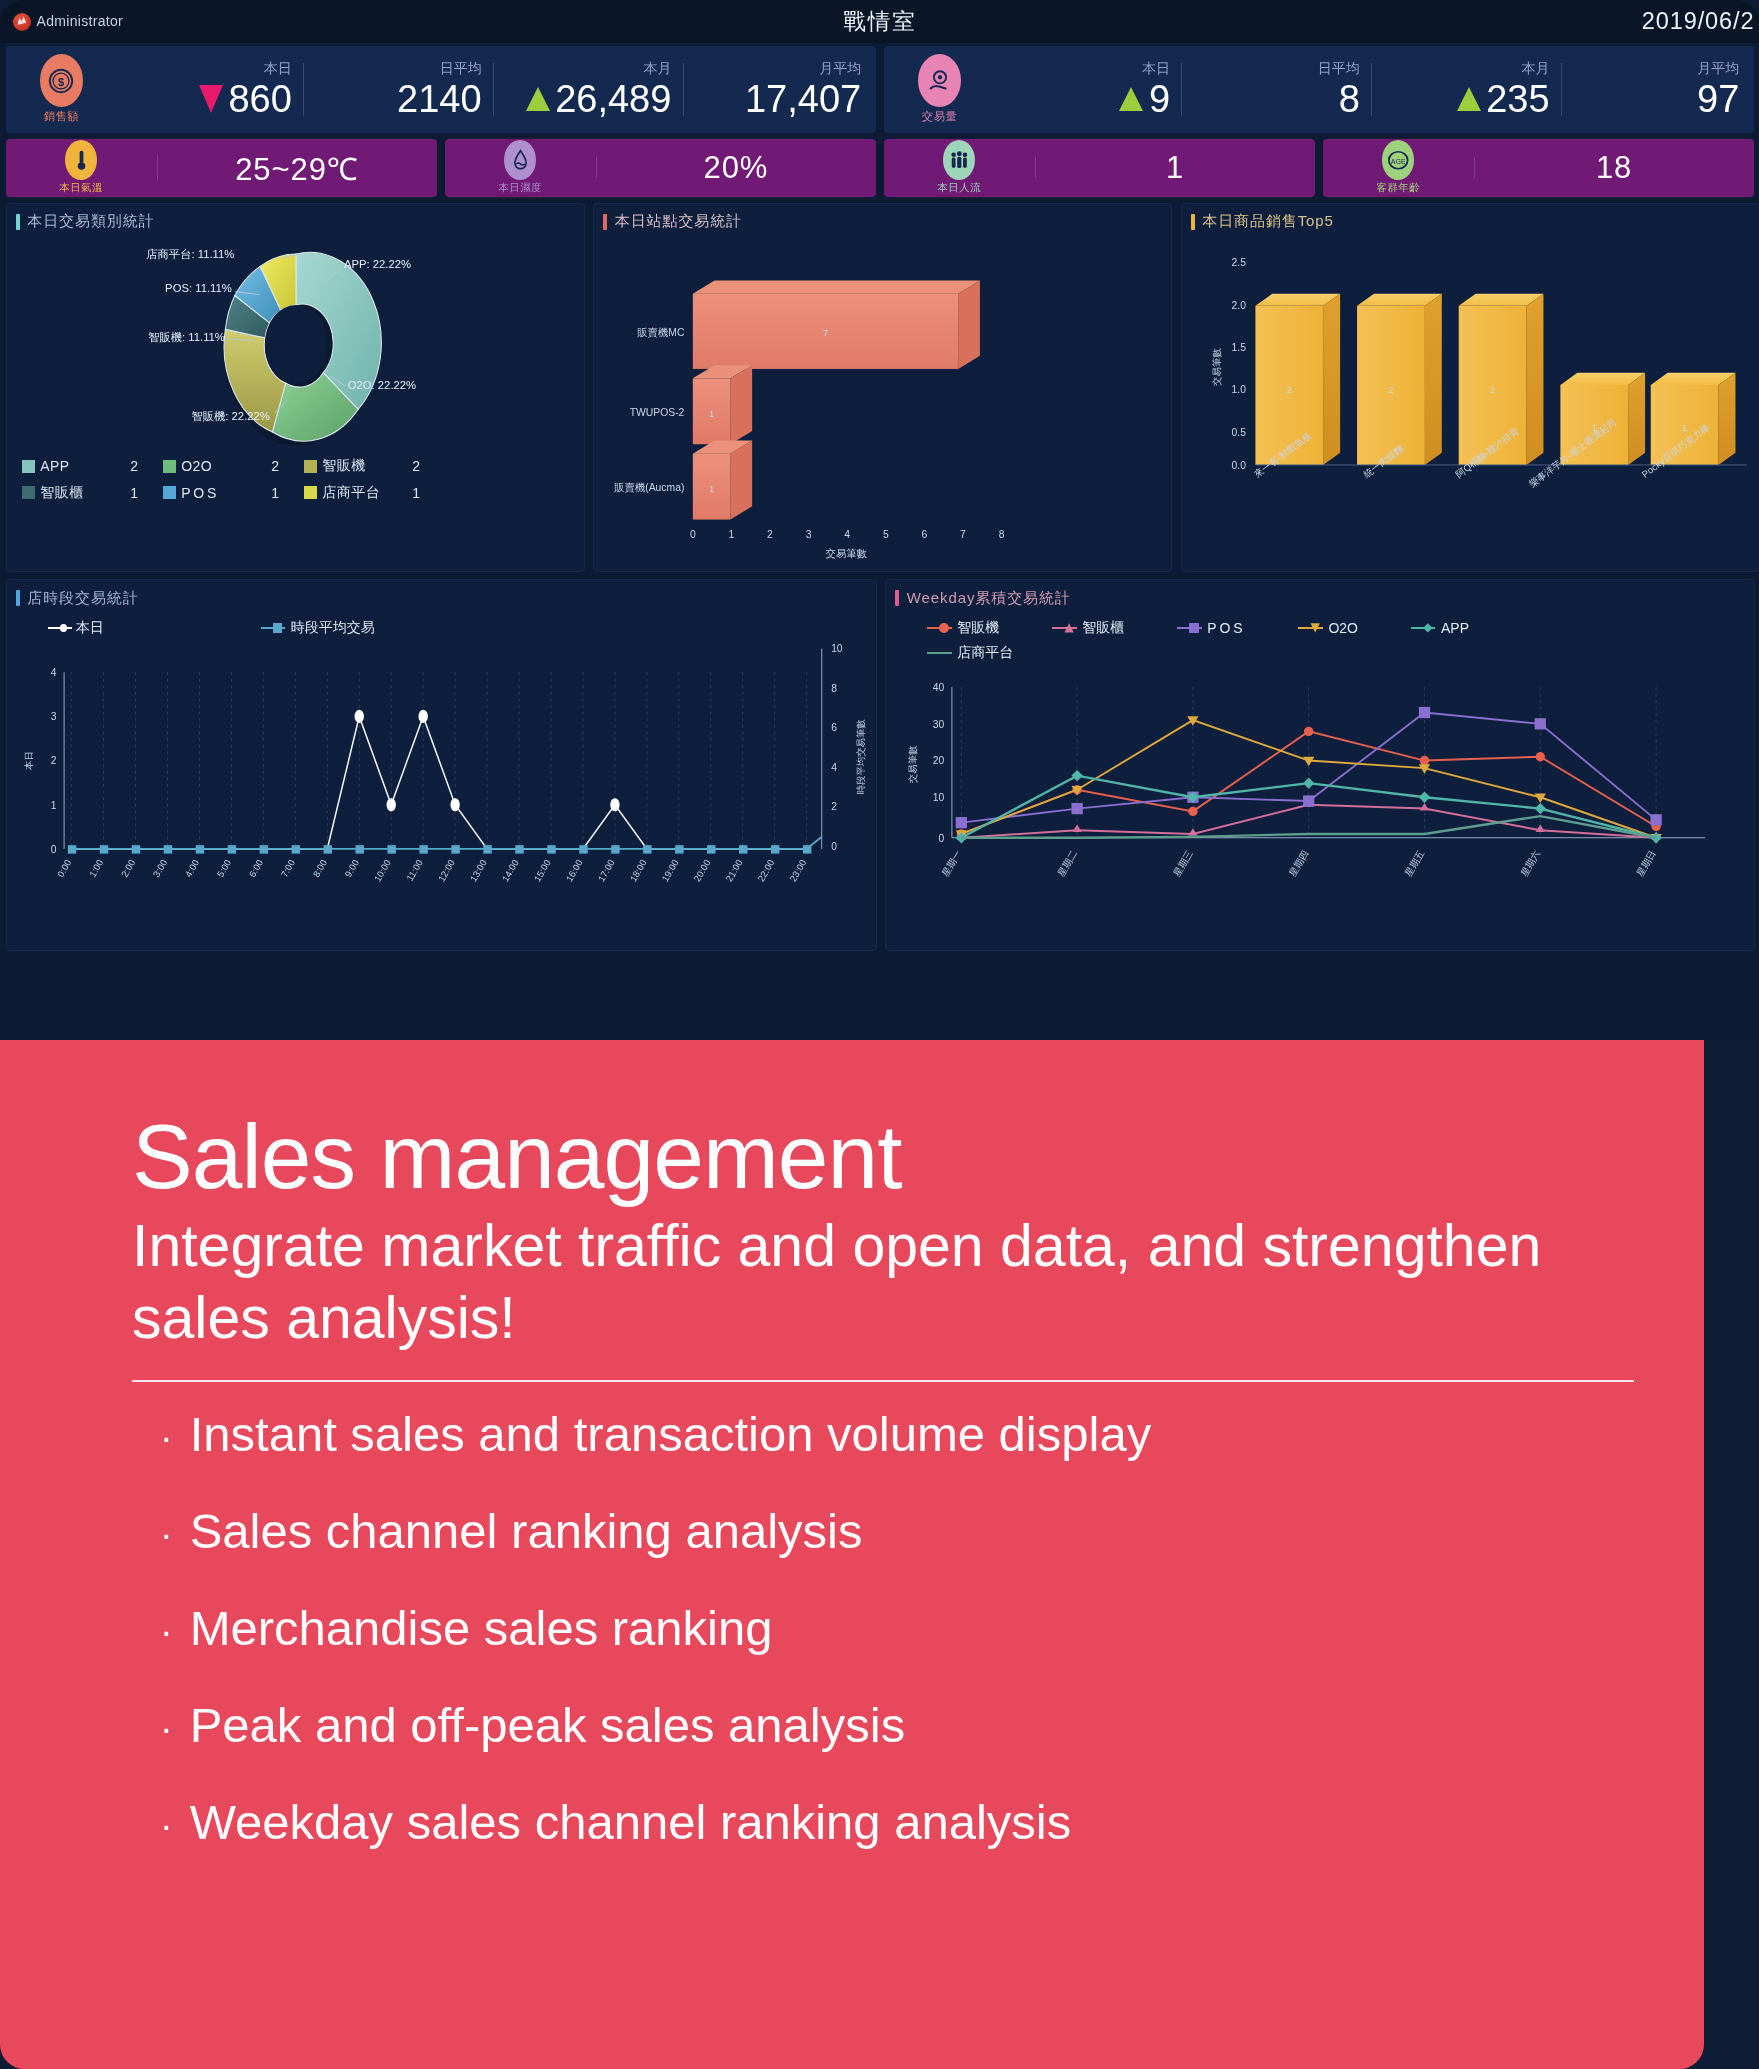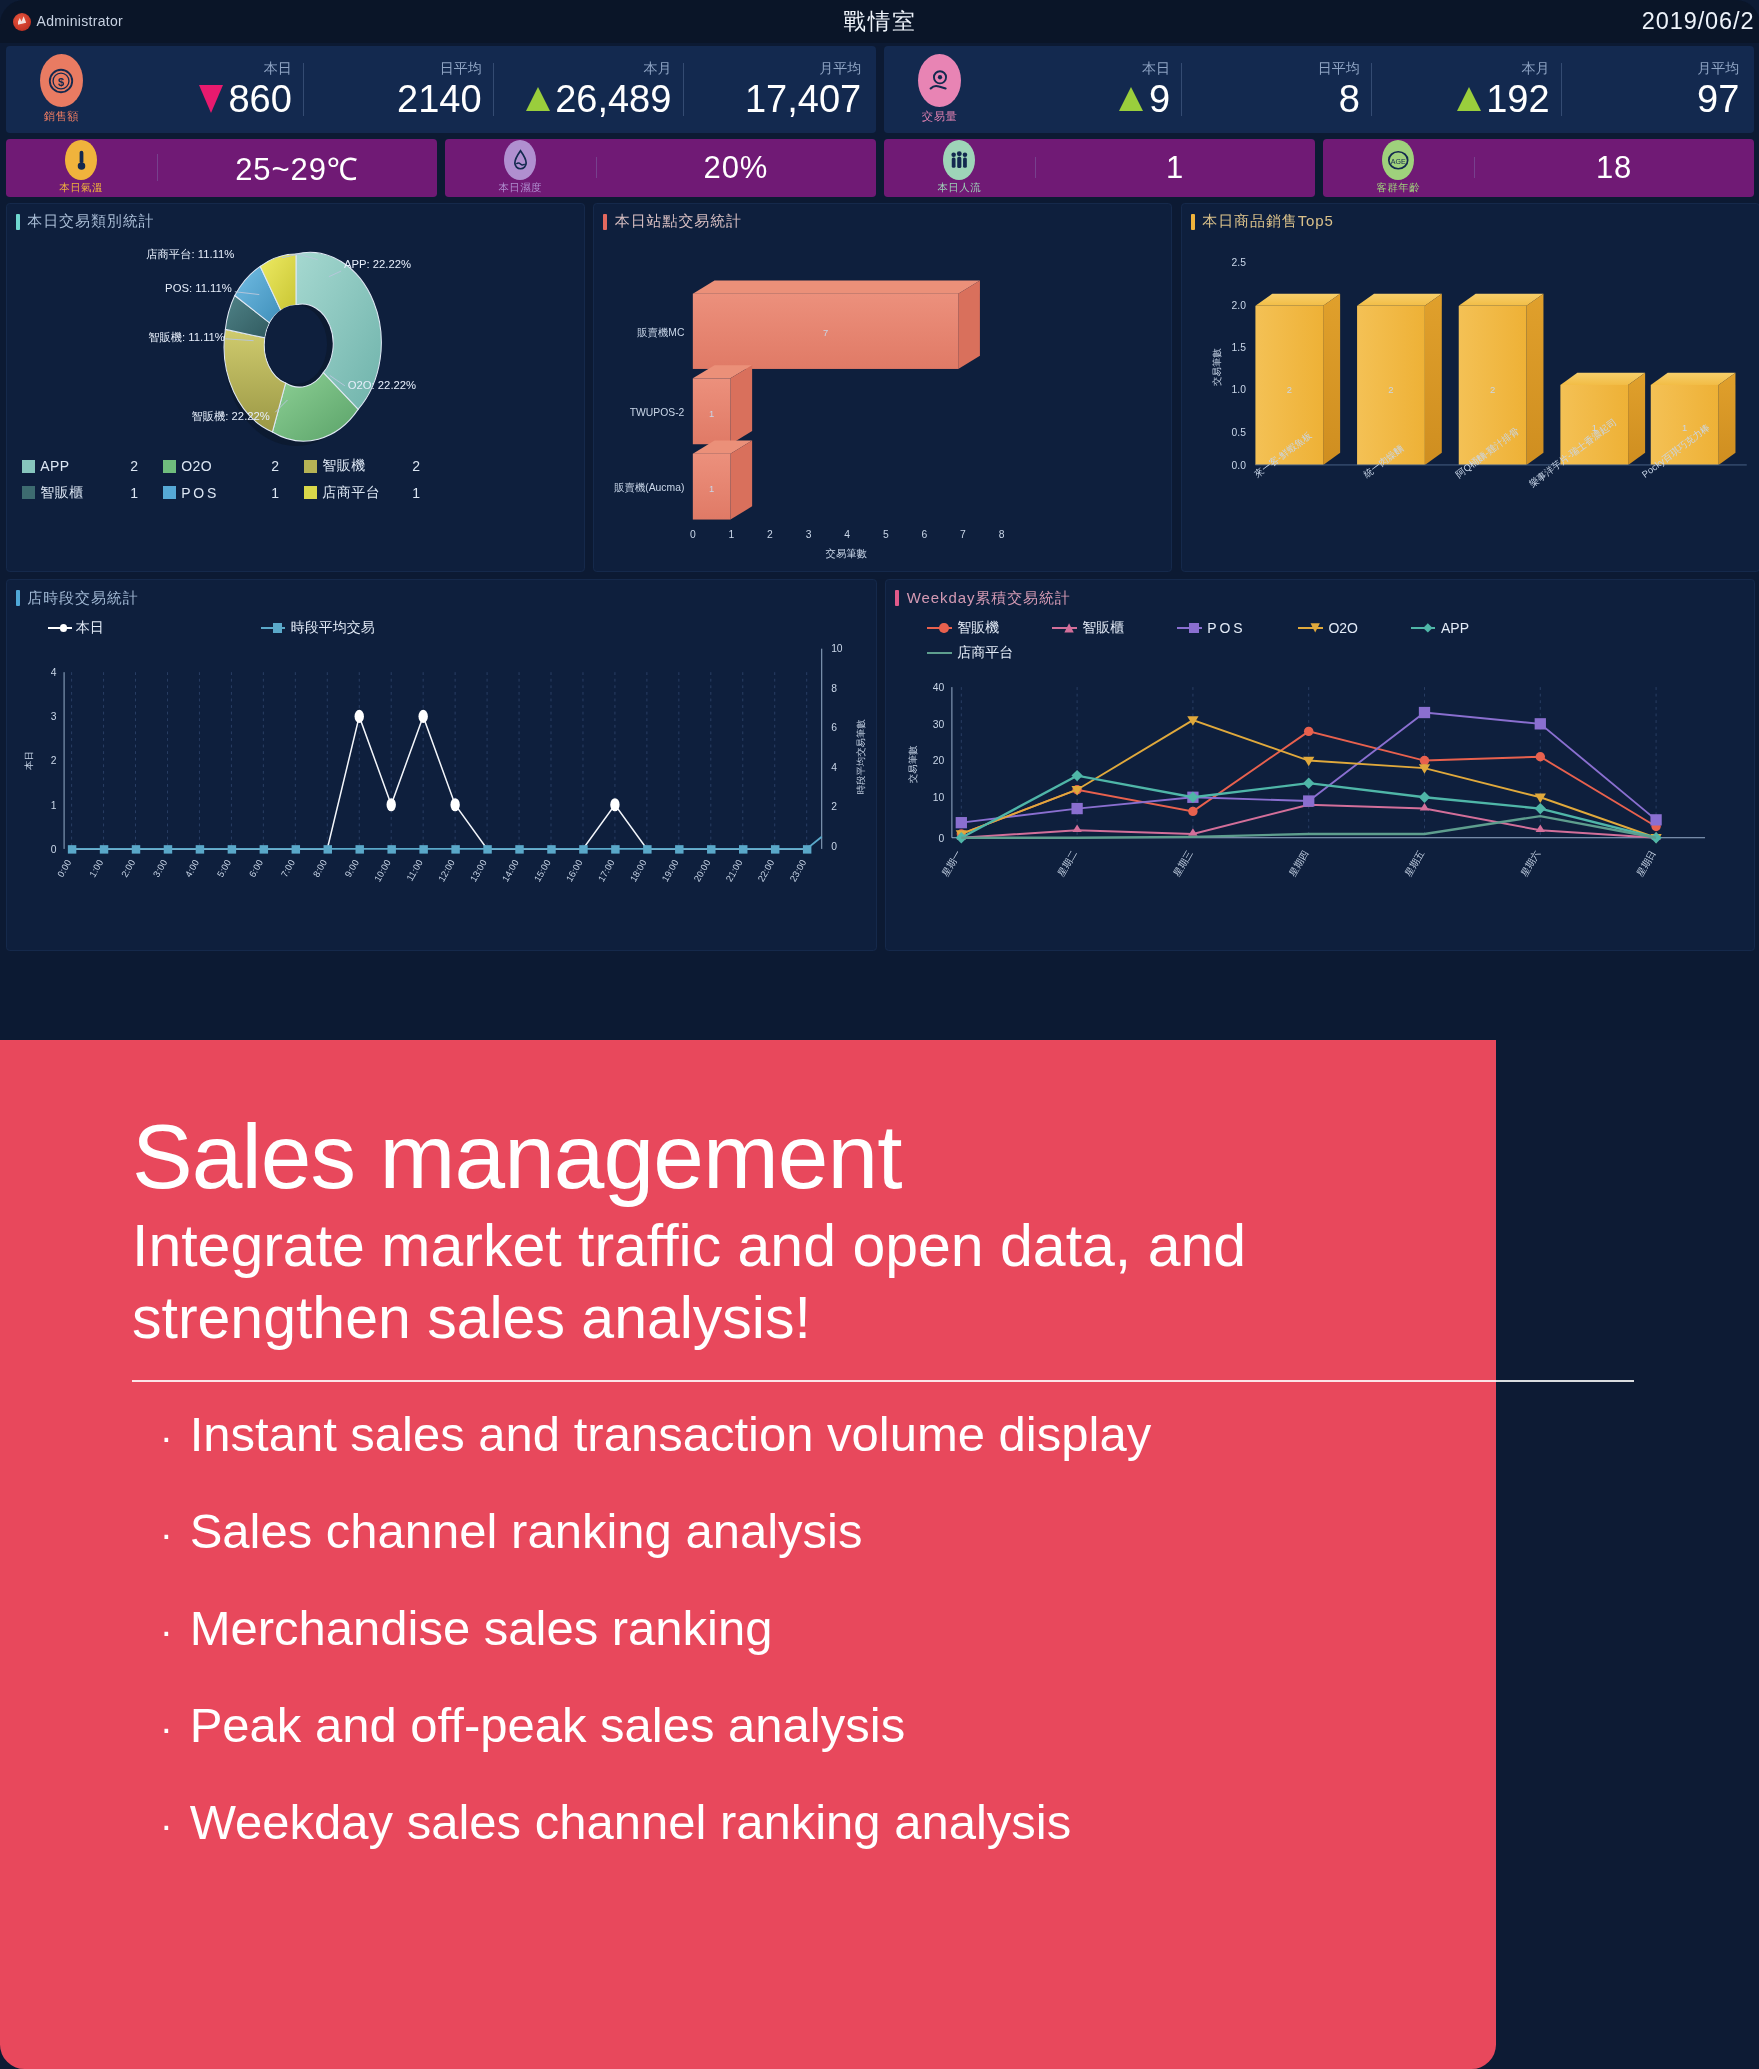--- a/index.html
+++ b/index.html
@@ -134,21 +134,21 @@
   .chart-legend {
     display: flex; flex-wrap: wrap; padding: 7.5px 0 0 41px;
     font-size: 14px; color: #e3ebf7; gap: 0;
   }
   .cl-item { display: flex; align-items: center; margin-right: 53px; margin-bottom: 7.5px; }
   .cl-line { width: 24.5px; height: 1.9px; margin-right: 4.7px; }
   .cl-mark { width: 9.4px; height: 9.4px; margin-left: -17px; margin-right: 8.5px; }
 
   
   .promo {
-    position: absolute; left: 0; top: 1040px; width: 1496px; height: 1029px;
+    position: absolute; left: 0; top: 1040px; width: 1704px; height: 1029px;
     background: #e8485c;
     border-bottom-left-radius: 24.5px; border-bottom-right-radius: 24.5px;
     padding: 71px 0 16px 132px; color: #fff;
   }
   .promo-title { font-size: 91px; line-height: 1.02; font-weight: normal; letter-spacing: -0.9px; }
   .promo-sub { font-size: 59px; line-height: 1.22; margin-top: 7.5px; max-width: 1516px; }
   .promo-rule { width: 1502px; height: 1.9px; background: rgba(255,255,255,.85); margin: 24.5px 0 28px 0; }
   .promo-list { list-style: none; }
   .promo-list li {
     font-size: 49px; line-height: 1.0; margin-bottom: 48px;
@@ -237,21 +237,21 @@
           <div class="kpi-cell">
             <div class="kpi-cell-label">日平均</div>
             <div class="kpi-cell-val">
               <span>8</span>
             </div>
           </div>
           <div class="kpi-cell">
             <div class="kpi-cell-label">本月</div>
             <div class="kpi-cell-val">
               <span class="tri-up"></span>
-              <span>192</span>
+              <span>235</span>
             </div>
           </div>
           <div class="kpi-cell">
             <div class="kpi-cell-label">月平均</div>
             <div class="kpi-cell-val">
               <span>97</span>
             </div>
           </div>
         </div>
       </div>

